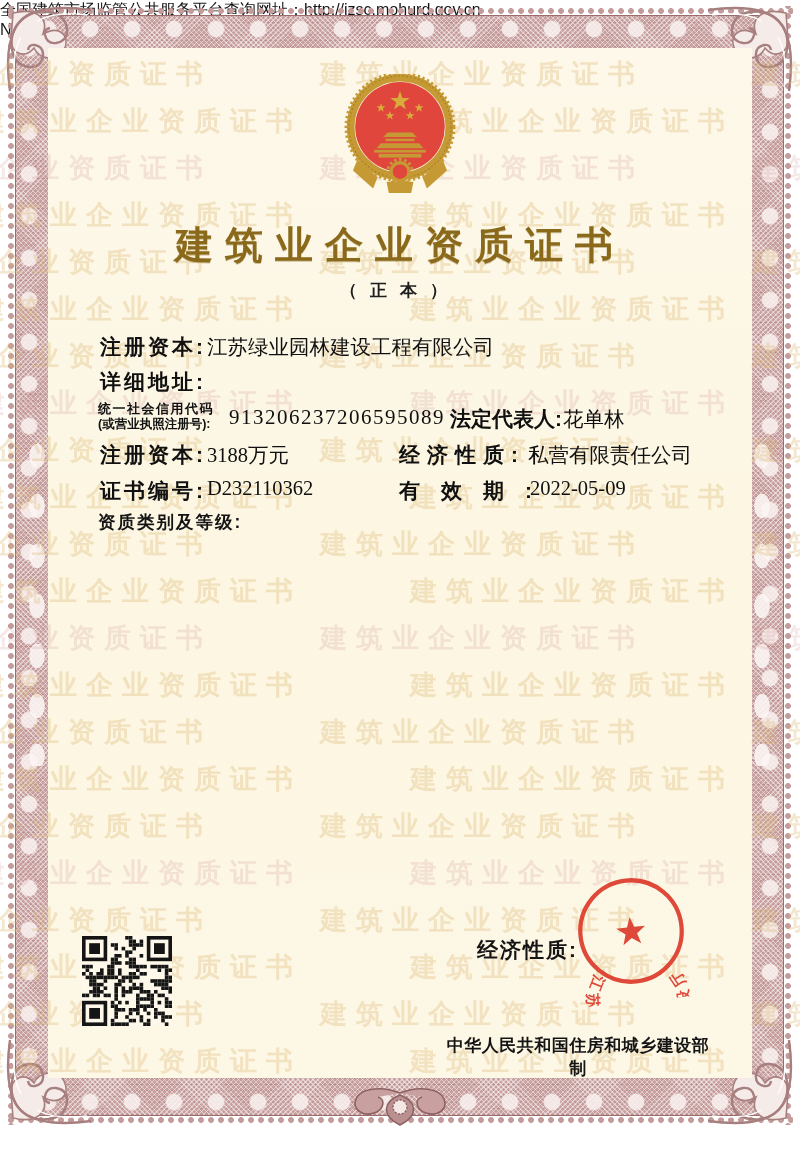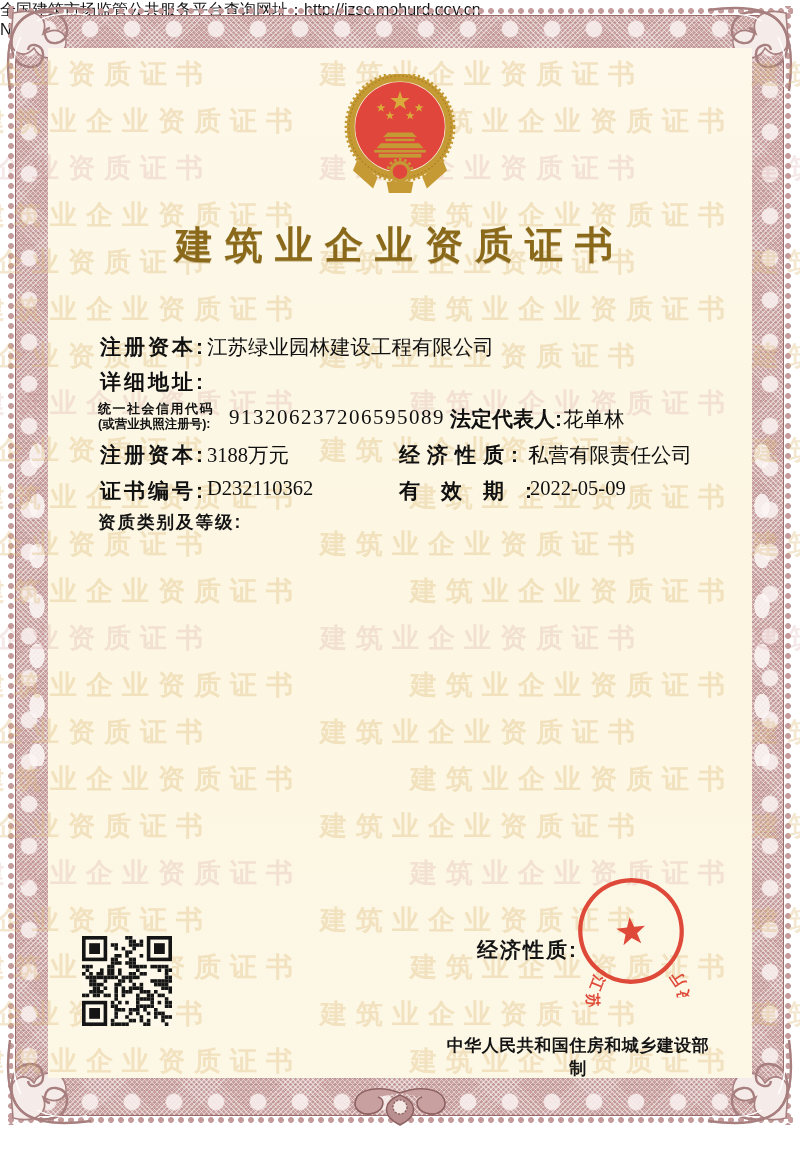--- a/index.html
+++ b/index.html
@@ -175,20 +175,21 @@
       <path d="M35,56 L65,56 L61,52 L39,52 Z" fill="#c59a35"></path>
       <rect x="37" y="57.5" width="26" height="2.2" fill="#c59a35"></rect>
       <path d="M29,66 L71,66 L67,61.5 L33,61.5 Z" fill="#c59a35"></path>
       <rect x="27" y="67.5" width="46" height="2.4" fill="#c59a35"></rect>
       <rect x="31" y="71" width="38" height="3.4" fill="#c59a35"></rect>
       <circle cx="50" cy="87" r="8" fill="#e0463c" stroke="#c59a35" stroke-width="3"></circle>
       <circle cx="50" cy="87" r="11" fill="none" stroke="#c59a35" stroke-width="2.4" stroke-dasharray="2.4 2.2"></circle>
     </svg>
 
     <div class="title">建筑业企业资质证书</div>
+    <div class="subtitle">（正本）</div>
 
     <span class="flabel ls3" style="left:52px;top:285px">注册资本:</span>
     <span class="fvalue" style="left:159px;top:285px">江苏绿业园林建设工程有限公司</span>
 
     <span class="flabel ls3" style="left:52px;top:320px">详细地址:</span>
 
     <span class="flabel small2" style="left:50px;top:354px">
       <span style="display:block">统一社会信用代码</span>
       <span class="l2" style="display:block">(或营业执照注册号):</span>
     </span>

